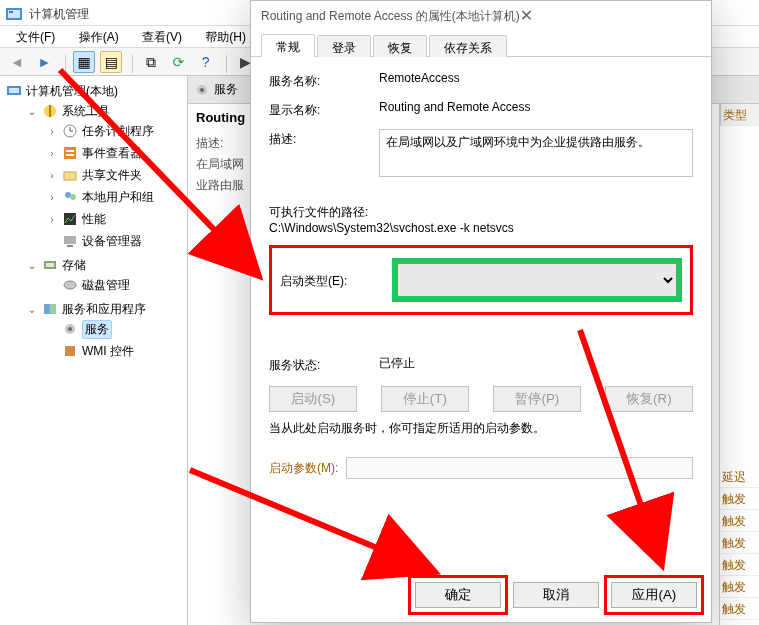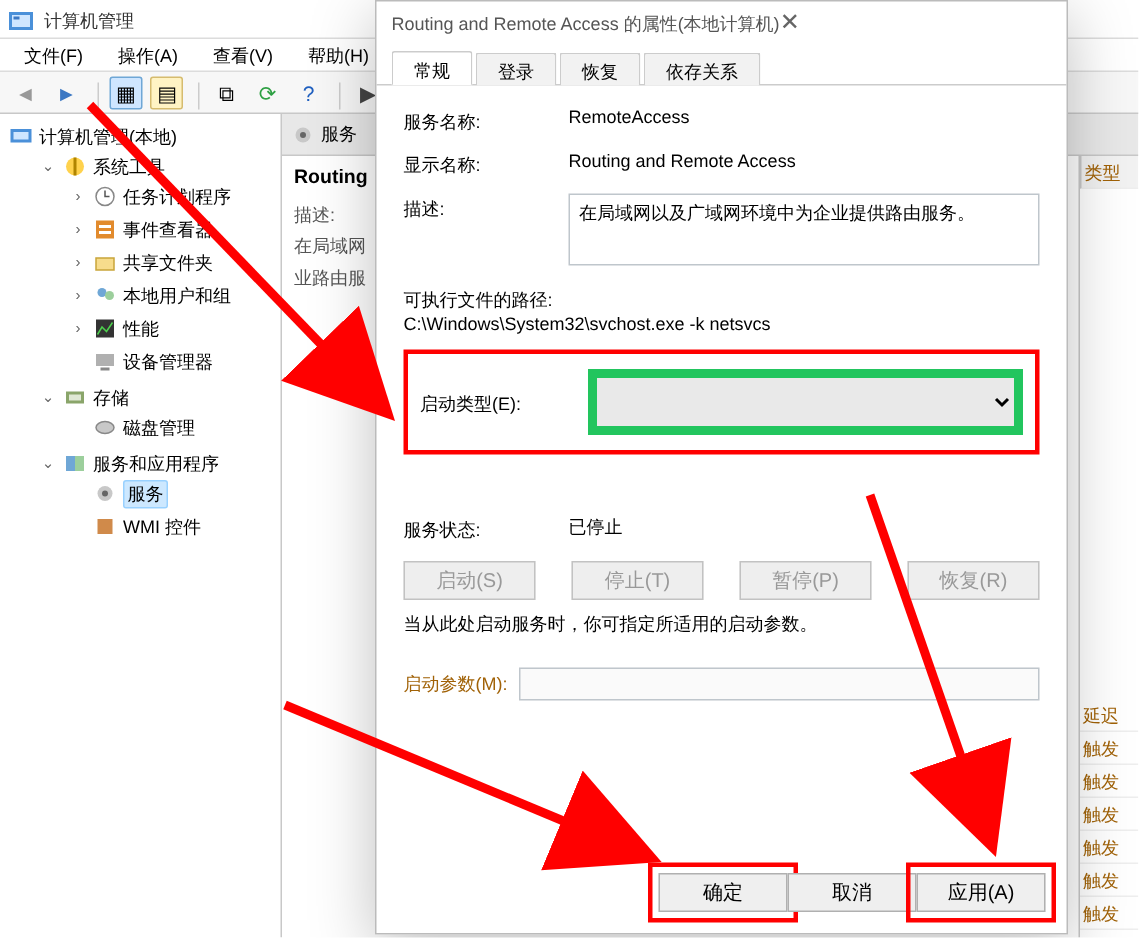--- a/index.html
+++ b/index.html
@@ -43,35 +43,35 @@
   .dlg-title { height:30px; line-height:30px; padding:0 10px; color:#555; display:flex; justify-content:flex-start; }
   .dlg-title .x { font-size:16px; color:#666; cursor:default; }
   .tabs { display:flex; gap:2px; padding:0 10px; border-bottom:1px solid #ccc; height:26px;align-items:flex-end; }
   .tab { padding:4px 14px 0; border:1px solid #ccc; border-bottom:none; background:#f2f2f2; border-radius:2px 2px 0 0; position:relative; top:1px; }
   .tab.active { background:#fff; border-bottom:1px solid #fff; }
   .dlg-body { padding:14px 18px 0; position:relative; height:520px; }
   .frow { display:flex; margin-bottom:10px;justify-content:space-between; }
   .flabel { width:110px; padding-top:2px; }
   .fval { flex:1; }
   .desc-box { width:100%; height:48px; border:1px solid #bfc6cc; padding:4px 6px; resize:none; font-family:inherit; font-size:12px; }
-  .path { margin:12px 0 10px; }
+  .path { margin:24px 0 10px; }
 
   .startup { border:3px solid #f00; padding:10px 8px; display:flex; align-items:center; margin-bottom:40px; }
   .startup .flabel { width:112px; }
   .startup select { flex:1; height:24px; border:6px solid #22c55e; background:#e9e9e9; padding:16px 6px; }
 
   .svc-actions { display:flex; gap:24px; margin:12px 0 8px; }
   .svc-actions button { width:92px; height:26px; border:1px solid #c2c2c2; background:#eee; color:#999; }
 
   .hint { margin:8px 0 20px; }
 
   .startparam { display:flex; align-items:center; gap:8px; }
   .startparam input { flex:1; height:22px; border:1px solid #bfc6cc; padding:0 6px; }
 
-  .dlg-footer { position:absolute; right:14px; bottom:14px; display:flex; }
+  .dlg-footer { position:absolute; right:14px; bottom:14px; display:flex; gap:12px; }
   .dlg-footer button { width:86px; height:26px; border:1px solid #b0b0b0; background:#efefef; }
   .dlg-footer .hl { outline:3px solid #f00; outline-offset:4px; }
 
   
   .annot { position:absolute; inset:0; pointer-events:none; }
 
   
   svg { display:block; }
 </style>
 </head>

